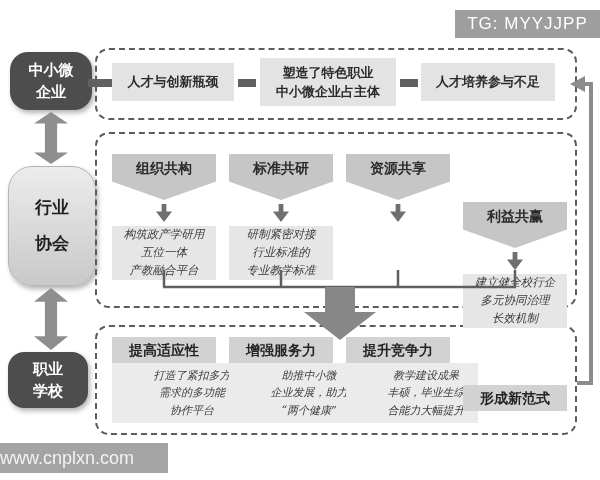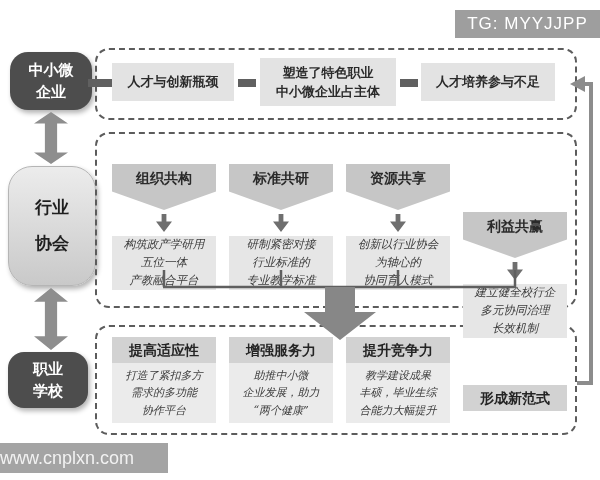--- a/index.html
+++ b/index.html
@@ -60,21 +60,21 @@
   }
   .tbox-1 { left:112px; top:63px; width:122px; height:38px; }
   .tbox-2 { left:260px; top:58px; width:136px; height:48px; }
   .tbox-3 { left:421px; top:63px; width:134px; height:38px; }
   .h-conn { position:absolute; height:8px; background:#606060; top:79px; }
   .conn-0 { left:88px;  width:26px; }
   .conn-1 { left:238px; width:18px; }
   .conn-2 { left:400px; width:18px; }
 
   
-  .mid-col { position:absolute; top:164px; width:104px; display:flex; flex-direction:column; align-items:center; }
+  .mid-col { position:absolute; top:154px; width:104px; display:flex; flex-direction:column; align-items:center; }
   .banner {
     width:104px; height:46px; background:#c6c6c6; color:#2a2a2a;
     clip-path:polygon(0 0, 100% 0, 100% 60%, 50% 100%, 0 60%);
     font-weight:bold; font-size:14px; text-align:center; line-height:28px;
   }
   .small-arrow {
     width:16px; height:18px; background:#6f6f6f; margin-top:4px;
     clip-path:polygon(35% 0, 65% 0, 65% 42%, 100% 42%, 50% 100%, 0 42%, 35% 42%);
   }
   .desc-box {
@@ -88,21 +88,21 @@
   
   .bot-col { position:absolute; top:337px; width:104px; }
   .bot-header {
     width:104px; height:26px; background:#d2d2d2; color:#242424;
     font-weight:bold; font-size:14px; text-align:center; line-height:26px;
   }
   .bot-desc {
     width:104px; height:60px; background:#ebebeb; color:#3c3c3c;
     font-family:"DejaVu Serif", serif; font-style:italic; font-size:11px;
     display:flex; align-items:center; justify-content:center; text-align:center;
-    white-space:pre-line; line-height:1.6;
+    white-space:pre-line; line-height:1.6;padding-left:28px;
   }
 
   
   .overlay { position:absolute; left:0; top:0; pointer-events:none; }
 </style>
 </head>
 <body>
 
 <div class="canvas">
 
@@ -140,23 +140,20 @@
   <div class="mid-col col-x1">
     <div class="banner">标准共研</div>
     <div class="small-arrow"></div>
     <div class="desc-box">研制紧密对接
 行业标准的
 专业教学标准</div>
   </div>
   <div class="mid-col col-x2">
     <div class="banner">资源共享</div>
     <div class="small-arrow"></div>
-    <div class="desc-box">创新以行业协会
-为轴心的
-协同育人模式</div>
   </div>
   <div class="mid-col col-x3">
     <div class="banner">利益共赢</div>
     <div class="small-arrow"></div>
     <div class="desc-box">建立健全校行企
 多元协同治理
 长效机制</div>
   </div>
 
   <div class="bot-col col-x0">

